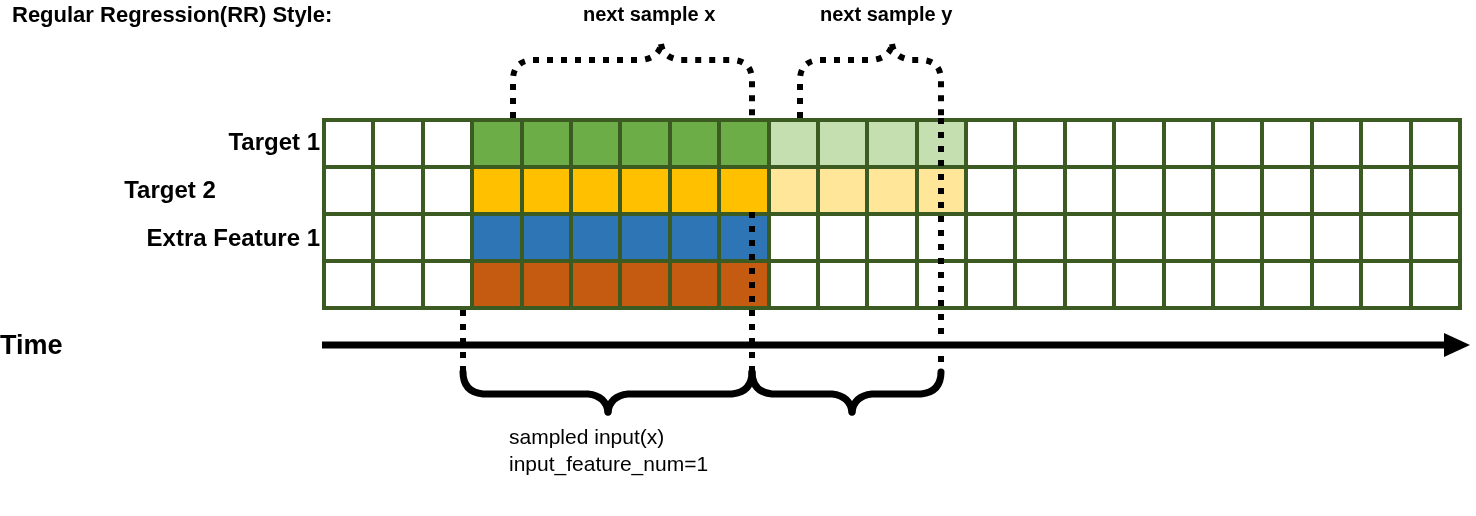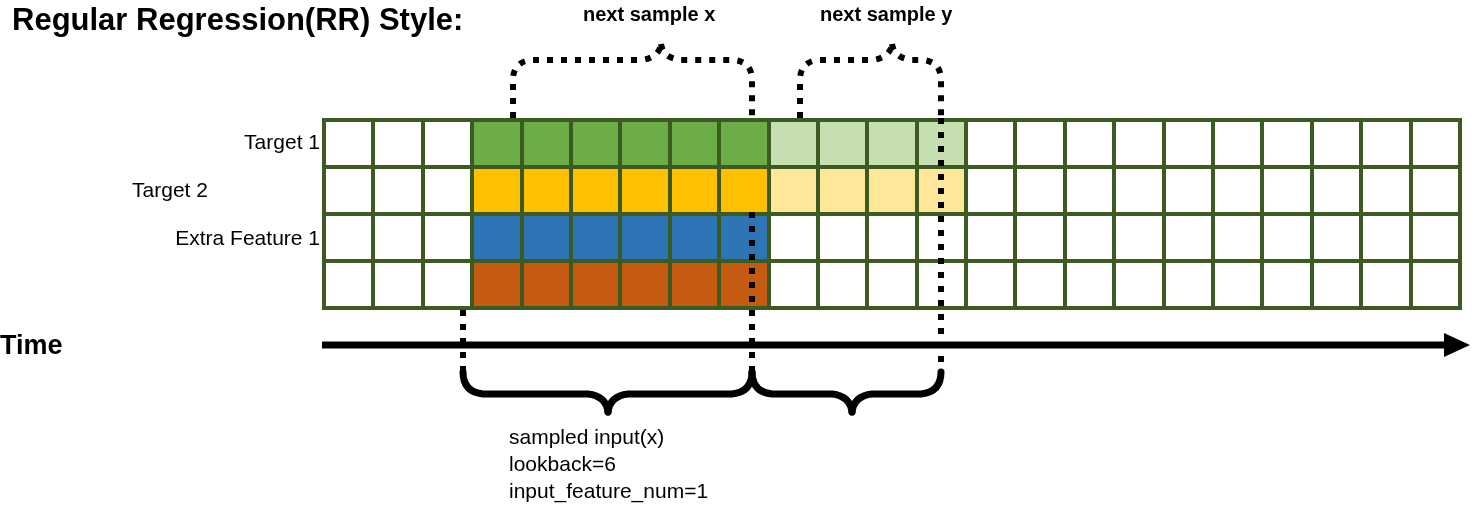--- a/index.html
+++ b/index.html
@@ -4,36 +4,36 @@
 <style>
   html,body{margin:0;padding:0;background:#ffffff;}
   body{width:1476px;height:516px;position:relative;overflow:hidden;
        font-family:"Liberation Sans","DejaVu Sans",sans-serif;color:#000;}
 
   .stage{position:absolute;left:0;top:0;width:1476px;height:516px;}
 
   
   #page-title{
     position:absolute;left:12px;top:2px;
-    font-size:31px;font-weight:700;letter-spacing:0px;white-space:nowrap;
+    font-size:22px;font-weight:700;letter-spacing:0px;white-space:nowrap;
   }
 
   
   .top-caption{
     position:absolute;font-size:20px;font-weight:600;
     white-space:nowrap;
   }
   #cap-x{left:583px;top:3px;}
   #cap-y{left:820px;top:3px;}
 
   
   .row-label{
     position:absolute;right:1156px;  
     width:300px;text-align:right;
-    font-size:21px;font-weight:400;white-space:nowrap;
+    font-size:24px;font-weight:700;white-space:nowrap;
     height:48px;line-height:48px;
   }
   #lab-t1{top:118px;}
   #lab-t2{top:166px;text-align:center;}
   #lab-f1{top:214px;}
   #lab-f2{top:262px;}
 
   
   #grid{
     position:absolute;left:322px;top:118px;
@@ -198,18 +198,17 @@
 
     <path d="M463,372 Q463,392 483,394 L588,394 Q606,396 608,412" fill="none" stroke="#000" stroke-width="7" stroke-linecap="round"></path>
     <path d="M608,412 Q610,396 628,394 L732,394 Q752,392 752,372" fill="none" stroke="#000" stroke-width="7" stroke-linecap="round"></path>
 
     <path d="M752,372 Q752,392 772,394 L832,394 Q850,396 852,412" fill="none" stroke="#000" stroke-width="7" stroke-linecap="round"></path>
     <path d="M852,412 Q854,396 872,394 L921,394 Q941,392 941,372" fill="none" stroke="#000" stroke-width="7" stroke-linecap="round"></path>
   </svg>
 
   <div class="ann" id="ann-input">
     <div>sampled input(x)</div>
-    <div>lookback=6</div>
     <div>input_feature_num=1</div>
   </div>
 
 
 </div>
 
 </body></html>

